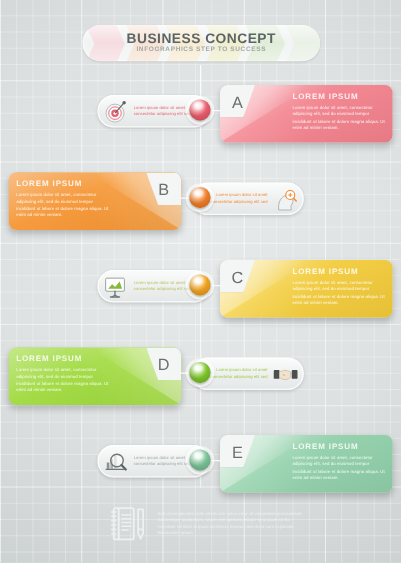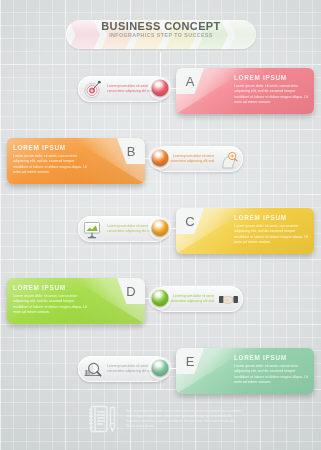--- a/index.html
+++ b/index.html
@@ -32,21 +32,21 @@
     background:#eceeee;
   }
   .chevrons{position:absolute;inset:0;opacity:.62;}
   .chev{position:absolute;top:-6px;height:42px;width:34px;
         clip-path:polygon(0 0,72% 0,100% 50%,72% 100%,0 100%,28% 50%);}
   .hdr-glass{
     position:absolute;inset:0;
     background:linear-gradient(180deg,rgba(255,255,255,.72) 0%,rgba(255,255,255,.30) 48%,rgba(255,255,255,.55) 100%);
   }
   .hdr-text{position:absolute;inset:0;display:flex;flex-direction:column;
-    align-items:center;}
+    align-items:center;justify-content:center;}
   .hdr-title{font-size:11px;font-weight:bold;letter-spacing:.4px;color:#5d6464;line-height:12px;}
   .hdr-sub{font-size:5.2px;font-weight:bold;letter-spacing:.5px;color:#a2a8a8;line-height:7px;}
 
   
   .tl-line{position:absolute;left:160px;top:52px;width:1px;height:338px;
     background:linear-gradient(180deg,rgba(255,255,255,.9),rgba(255,255,255,.55));}
   .tl-tick{position:absolute;left:96px;width:130px;height:1px;
     background:rgba(255,255,255,.55);}
 
   .node{position:absolute;width:17px;height:17px;border-radius:50%;

